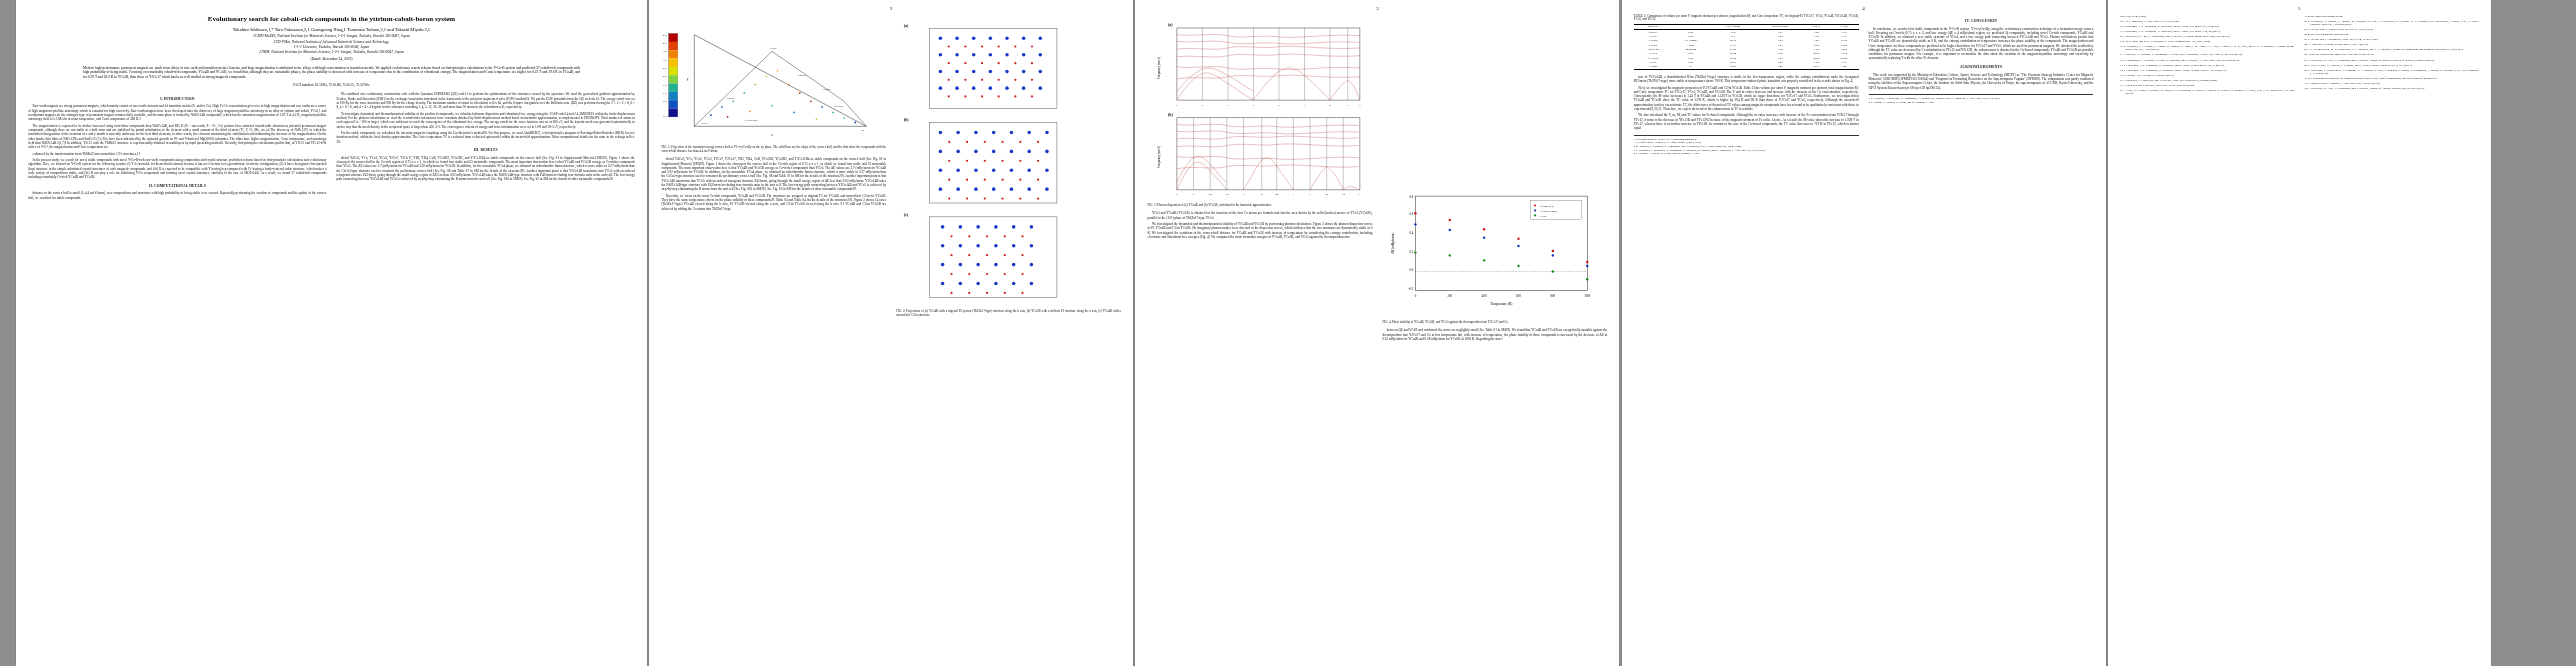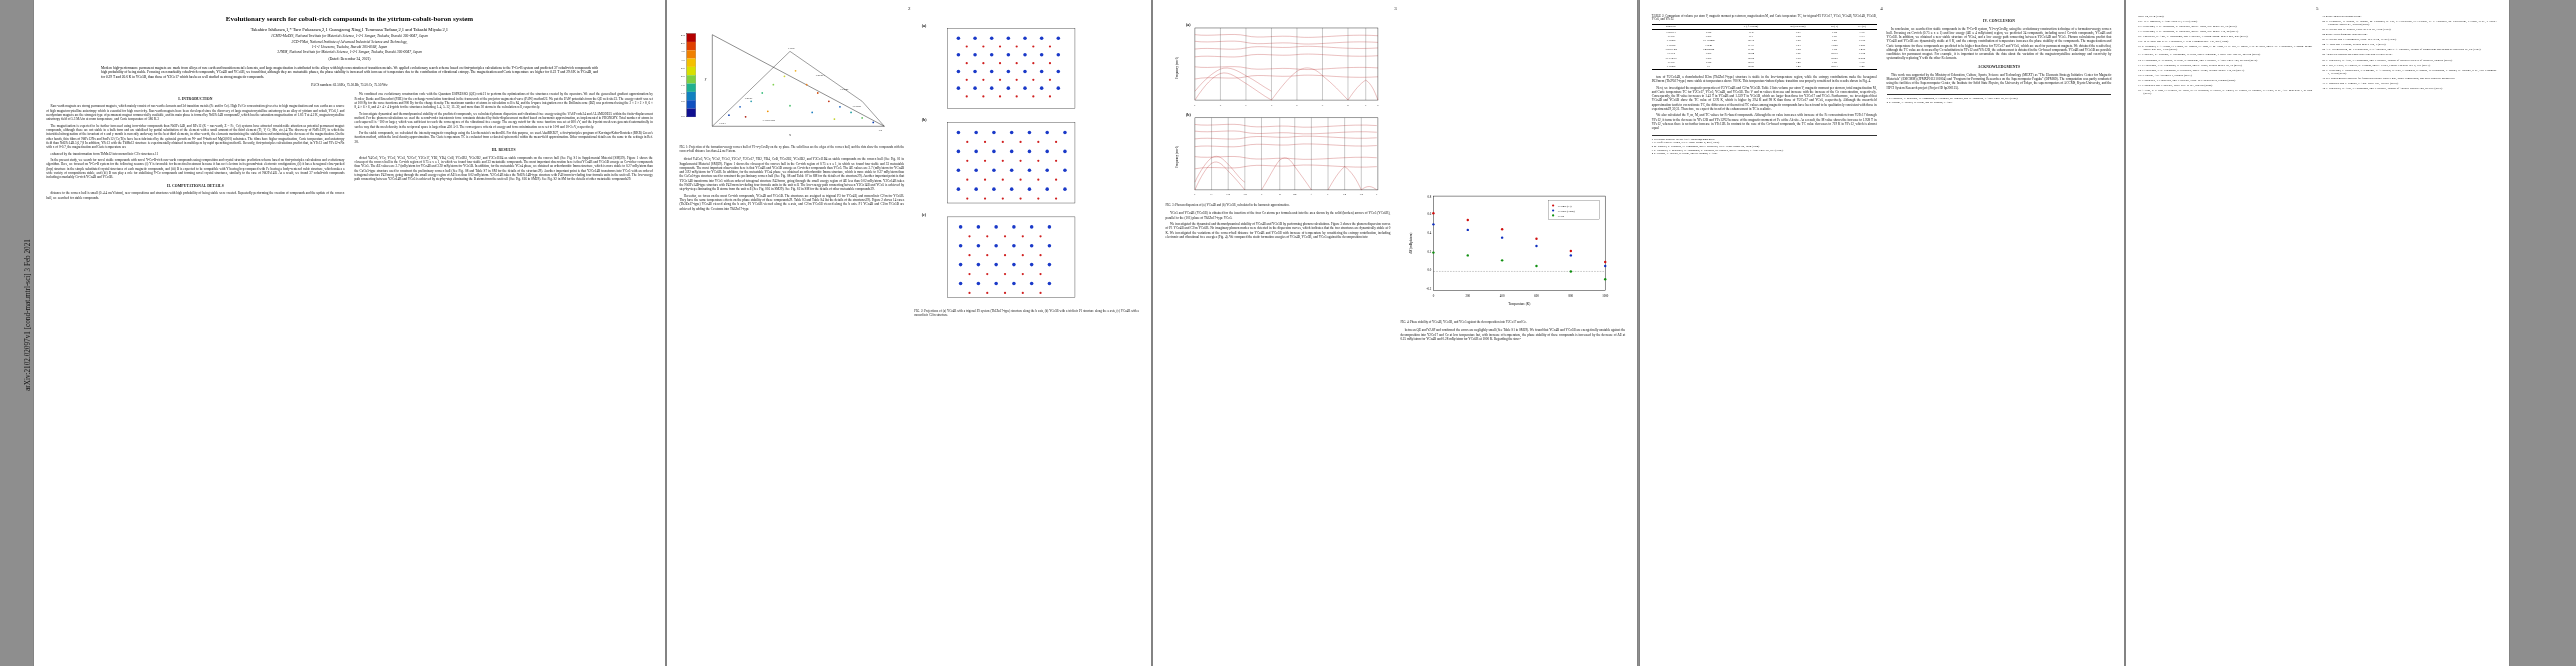--- a/index.html
+++ b/index.html
@@ -1,21 +1,21 @@
 <!DOCTYPE html>
 <html style="font-size:9px"><head>
 <meta charset="utf-8">
 <style>
   html,body{margin:0;padding:0;background:#8e8e8e;}
   body{font-family:"Liberation Serif", serif;}
   .page-wrap{width:2576px;height:667px;position:relative;background:#8e8e8e;}
   .arxiv-strip{position:absolute;left:0;top:0;width:34px;height:667px;background:#8e8e8e;}
   .arxiv-text{position:absolute;left:-167px;top:311px;width:389px;transform:rotate(-90deg);transform-origin:center center;
     font-size:7.2px;color:#111;text-align:center;font-family:"Liberation Serif",serif;white-space:nowrap;}
-  .pages{position:absolute;left:34px;top:0;display:flex;}
+  .pages{position:absolute;left:16px;top:0;display:flex;}
   .pg{position:relative;background:#fff;margin-right:2.2px;box-shadow:0 0 1.1px rgba(0,0,0,.4);}
   .pg-num{position:absolute;top:5.6px;left:0;width:100%;text-align:center;font-size:5px;color:#111;}
   .p1{width:631px;height:667px;}
   .p2{width:484px;height:667px;}
   .p3{width:484px;height:667px;}
   .p4{width:484px;height:667px;}
   .p5{width:383px;height:667px;}
   .title{font-size:7px;font-weight:bold;text-align:center;margin:14.5px 25.6px 3.3px 25.6px;line-height:1.25;}
   .authors{font-size:4.6px;text-align:center;margin:0 33px 1.7px 33px;line-height:1.35;}
   .affil{font-size:3.7px;text-align:center;margin:0 39px;line-height:1.4;font-style:italic;color:#111;}

